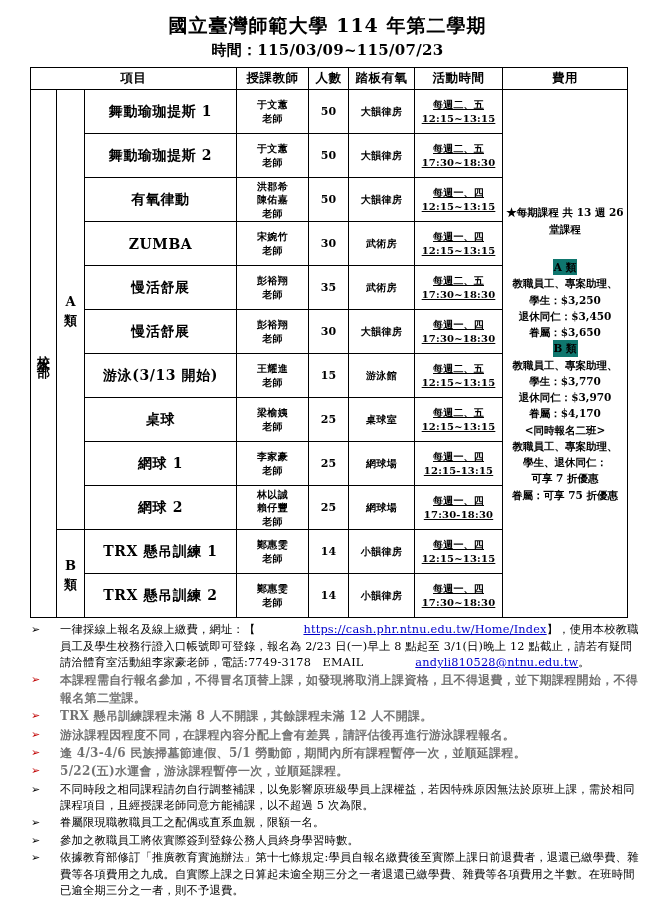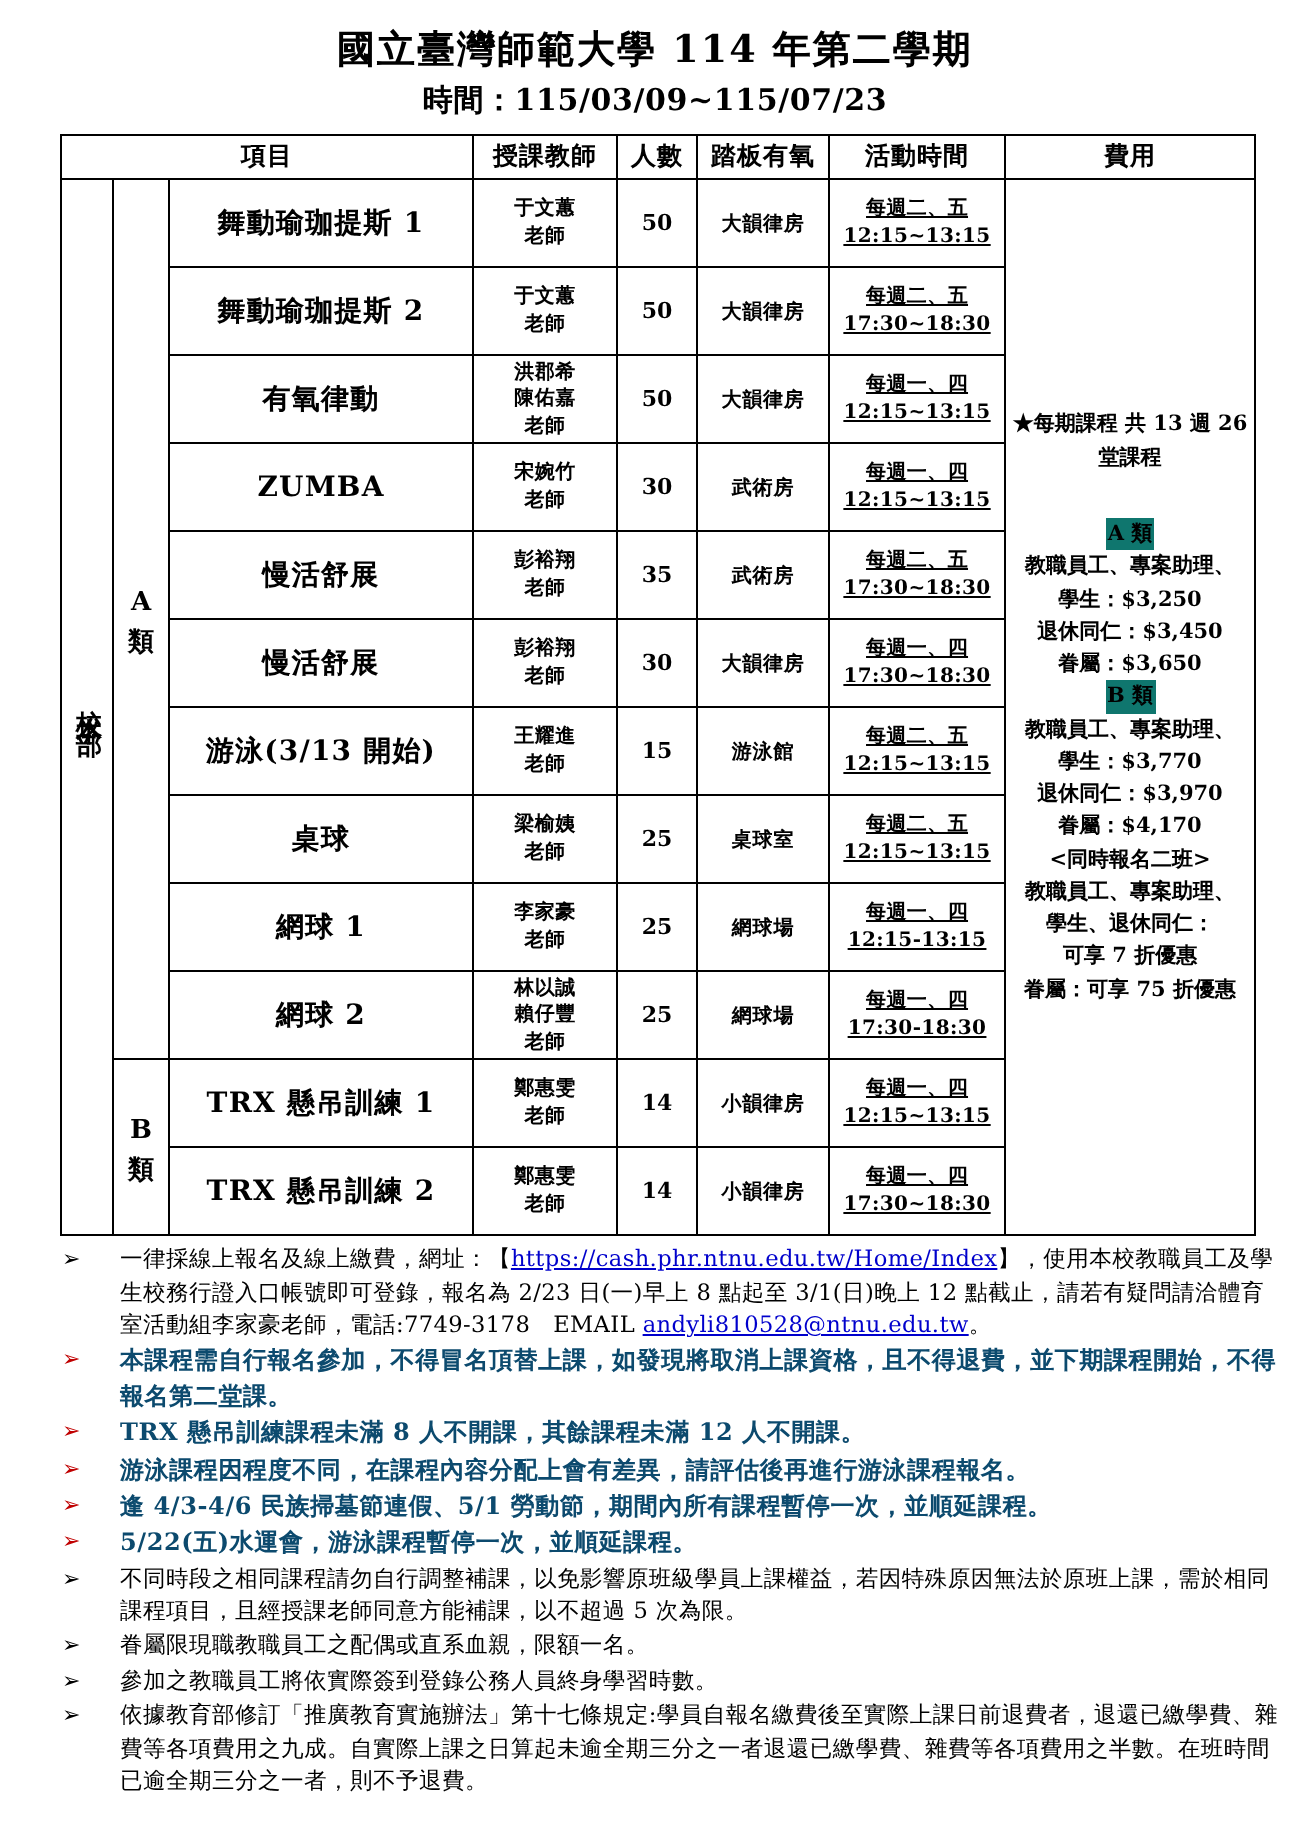--- a/index.html
+++ b/index.html
@@ -106,23 +106,23 @@
     line-height: 1.45;
     padding-left: 3px;
   }
   .note-marker.blk { color: #000000; }
   .note-text {
     flex: 1 1 auto;
     font-size: 11.3px;
     line-height: 1.45;
     letter-spacing: 0.2px;
   }
-  .note-text.red { color:#0c4a6e; font-weight:700; font-size: 12px; letter-spacing:0.3px;}
+  .note-text.red { color:#737373; font-weight:700; font-size: 12px; letter-spacing:0.3px;}
   .note-text.blk { color:#000000; font-weight:400; }
-  .lnk { color:#0000cc; text-decoration: underline; }
+  .lnk { color:#0000cc; text-decoration: underline; margin-left: 48px; }
 </style>
 </head>
 <body>
 
 <div class="page">
 
   <div class="title-block">
     <div class="title-main">國立臺灣師範大學 114 年第二學期</div>
     <div class="title-date">時間：115/03/09~115/07/23</div>
   </div>

